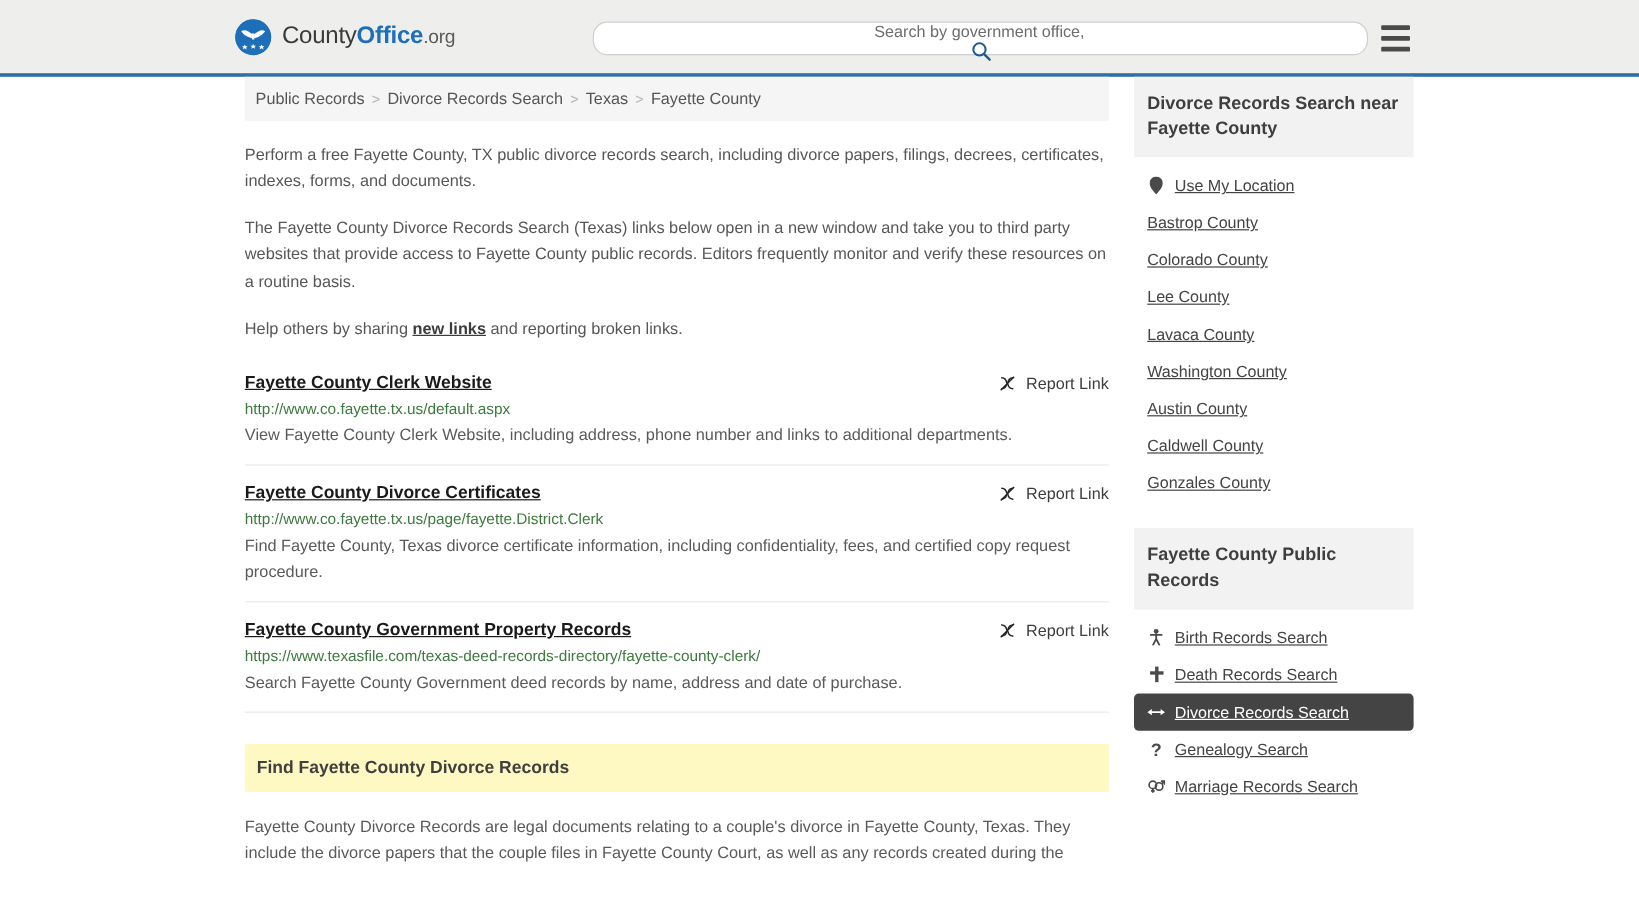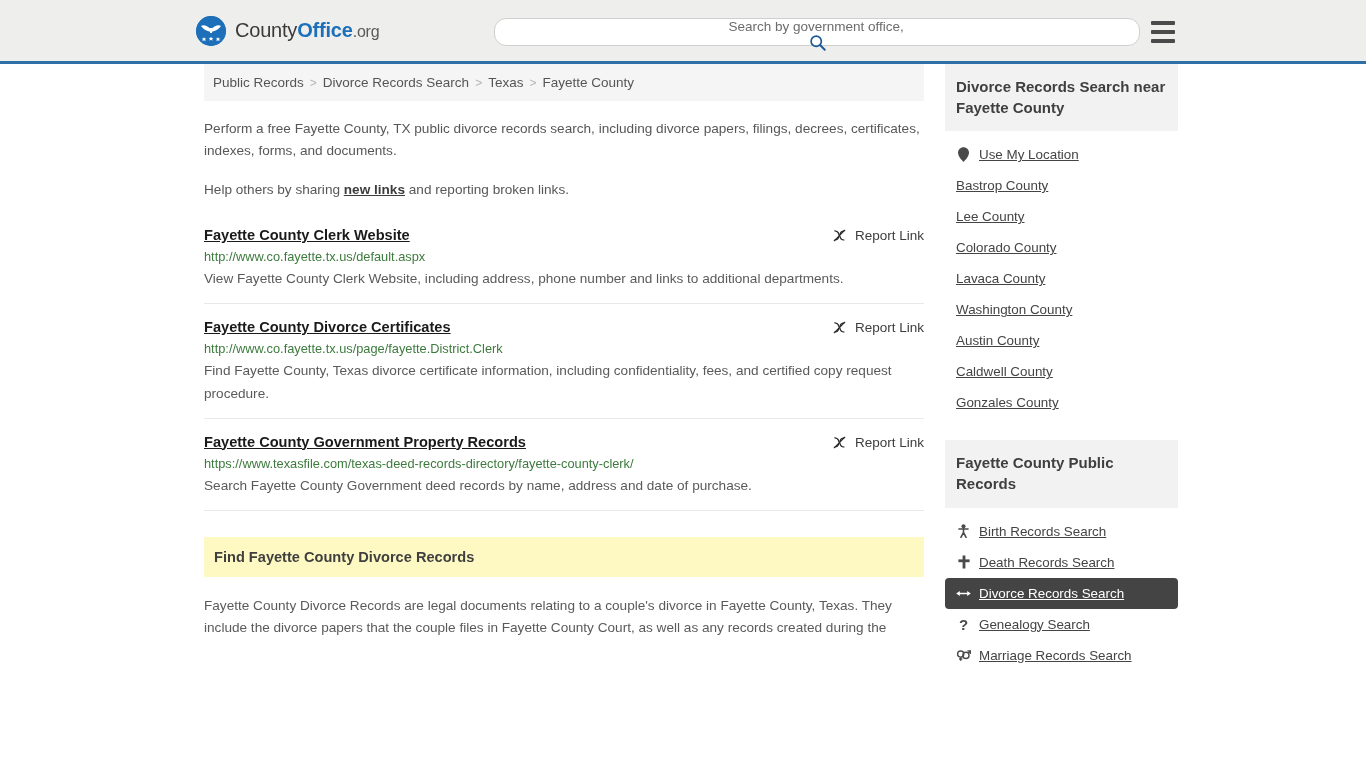--- a/index.html
+++ b/index.html
@@ -292,20 +292,21 @@
         <span class="sep">&gt;</span>
         <a href="#">Divorce Records Search</a>
         <span class="sep">&gt;</span>
         <a href="#">Texas</a>
         <span class="sep">&gt;</span>
         <a href="#">Fayette County</a>
       </div>
 
       <div class="intro">
         <p>Perform a free Fayette County, TX public divorce records search, including divorce papers, filings, decrees, certificates, indexes, forms, and documents.</p>
+        <p>The Fayette County Divorce Records Search (Texas) links below open in a new window and take you to third party websites that provide access to Fayette County public records. Editors frequently monitor and verify these resources on a routine basis.</p>
         <p><span>Help others by sharing </span><a class="inline-link" href="#">new links</a><span> and reporting broken links.</span></p>
       </div>
 
       <div class="results">
 
         <div class="result">
           <div class="result-head">
             <a class="result-title" href="#">Fayette County Clerk Website</a>
             <span class="report-link">
               <svg width="15" height="15" viewBox="0 0 16 16">
@@ -372,24 +373,24 @@
                 <path d="M6 0 C2.7 0 0 2.7 0 6 C0 10.5 6 16 6 16 C6 16 12 10.5 12 6 C12 2.7 9.3 0 6 0 Z" fill="#4a4a4a"></path>
               </svg>
             </span>
             <a href="#">Use My Location</a>
           </div>
 
           <div class="panel-item plain">
             <a href="#">Bastrop County</a>
           </div>
           <div class="panel-item plain">
+            <a href="#">Colorado County</a>
+          </div>
+          <div class="panel-item plain">
             <a href="#">Lee County</a>
-          </div>
-          <div class="panel-item plain">
-            <a href="#">Colorado County</a>
           </div>
           <div class="panel-item plain">
             <a href="#">Lavaca County</a>
           </div>
           <div class="panel-item plain">
             <a href="#">Washington County</a>
           </div>
           <div class="panel-item plain">
             <a href="#">Austin County</a>
           </div>

